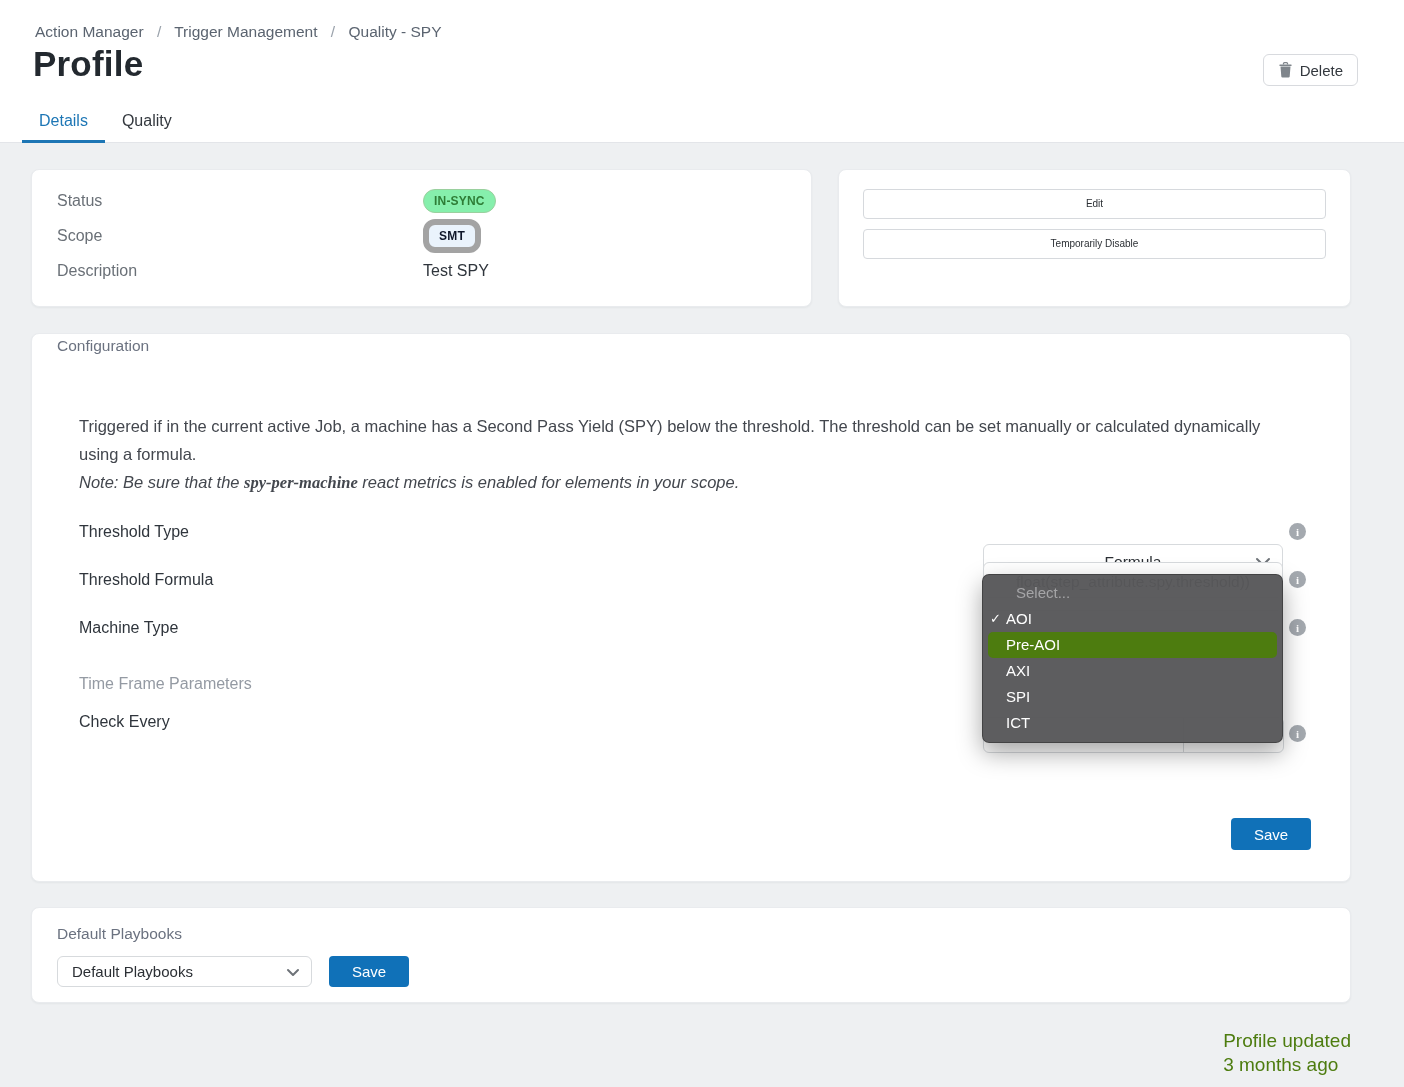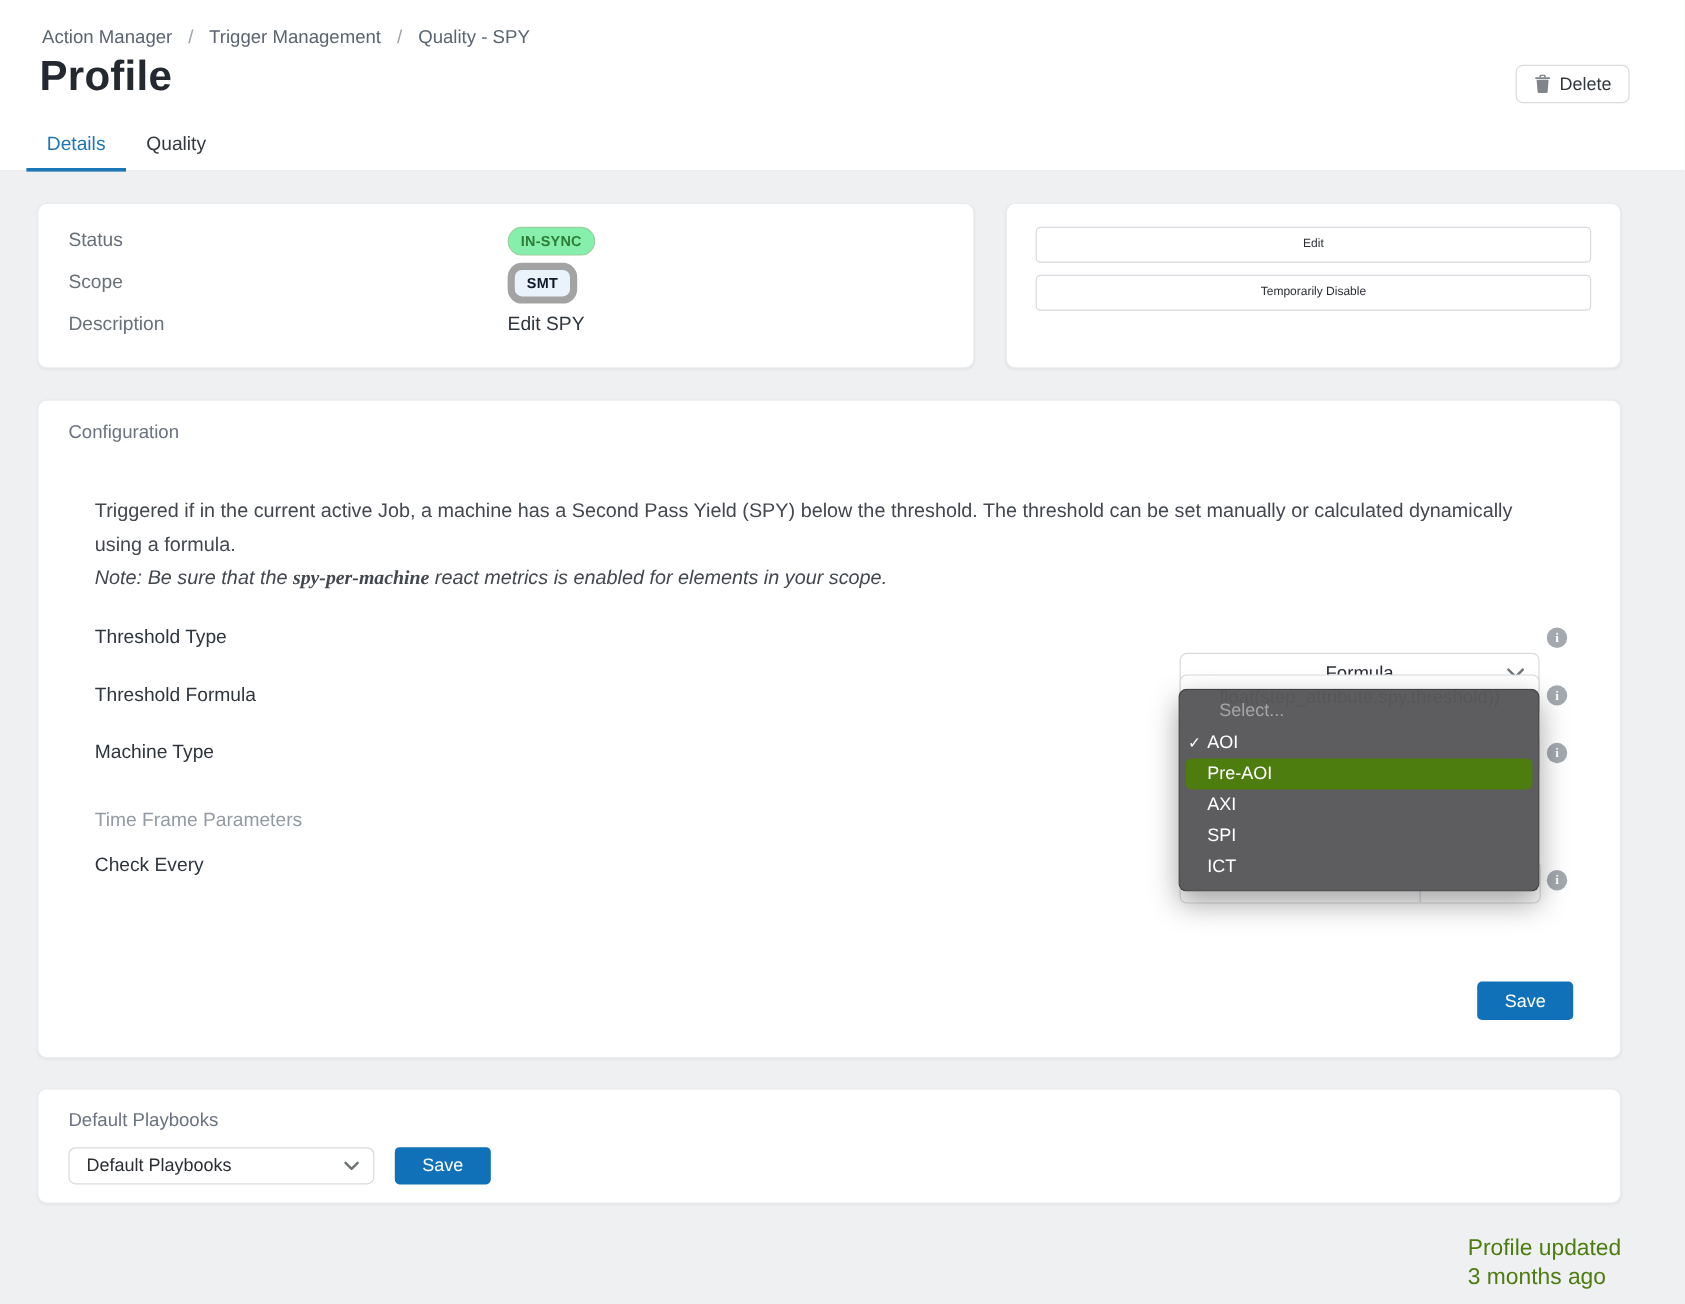--- a/index.html
+++ b/index.html
@@ -59,21 +59,21 @@
   .badge-blue  { color:#0f172a; background:#eaf3fc; border:6px solid #a3a3a3; }
 
   .actions-card { left:838px; top:169px; width:513px; height:138px; padding:19px 24px; }
   .wide-btn {
     display:block; width:100%; height:30px; margin-bottom:10px;
     background:#fff; border:1px solid #d6d9dd; border-radius:4px;
     font-size:10px; color:#2b2f34; text-align:center; line-height:28px; cursor:pointer;
   }
 
   .config-card { left:31px; top:333px; width:1320px; height:549px; }
-  .section-title { position:absolute; left:25px; top:18px; font-size:15.5px; color:#6b7280; }
+  .section-title { position:absolute; left:25px; top:3px; font-size:15.5px; color:#6b7280; }
   .config-desc {
     position:absolute; left:47px; top:78px; width:1210px;
     font-size:16.5px; line-height:28px; color:#43474e;
   }
   .config-note { font-style:italic; }
   .config-note b { font-weight:bold;font-family:Liberation Serif, serif; }
 
   .field-label { position:absolute; left:47px; font-size:16px; color:#2f353c; }
   .group-label { position:absolute; left:47px; font-size:16px; color:#949aa3; }
 
@@ -172,21 +172,21 @@
     <div class="ov-row">
       <div class="ov-label">Status</div>
       <span class="badge badge-green">IN-SYNC</span>
     </div>
     <div class="ov-row">
       <div class="ov-label">Scope</div>
       <span class="badge badge-blue">SMT</span>
     </div>
     <div class="ov-row">
       <div class="ov-label">Description</div>
-      <span class="ov-value">Edit SPY</span>
+      <span class="ov-value">Test SPY</span>
     </div>
   </div>
 
   <div class="card actions-card">
     <button class="wide-btn">Edit</button>
     <button class="wide-btn">Temporarily Disable</button>
   </div>
 
   <div class="card config-card">
     <div class="section-title">Configuration</div>

